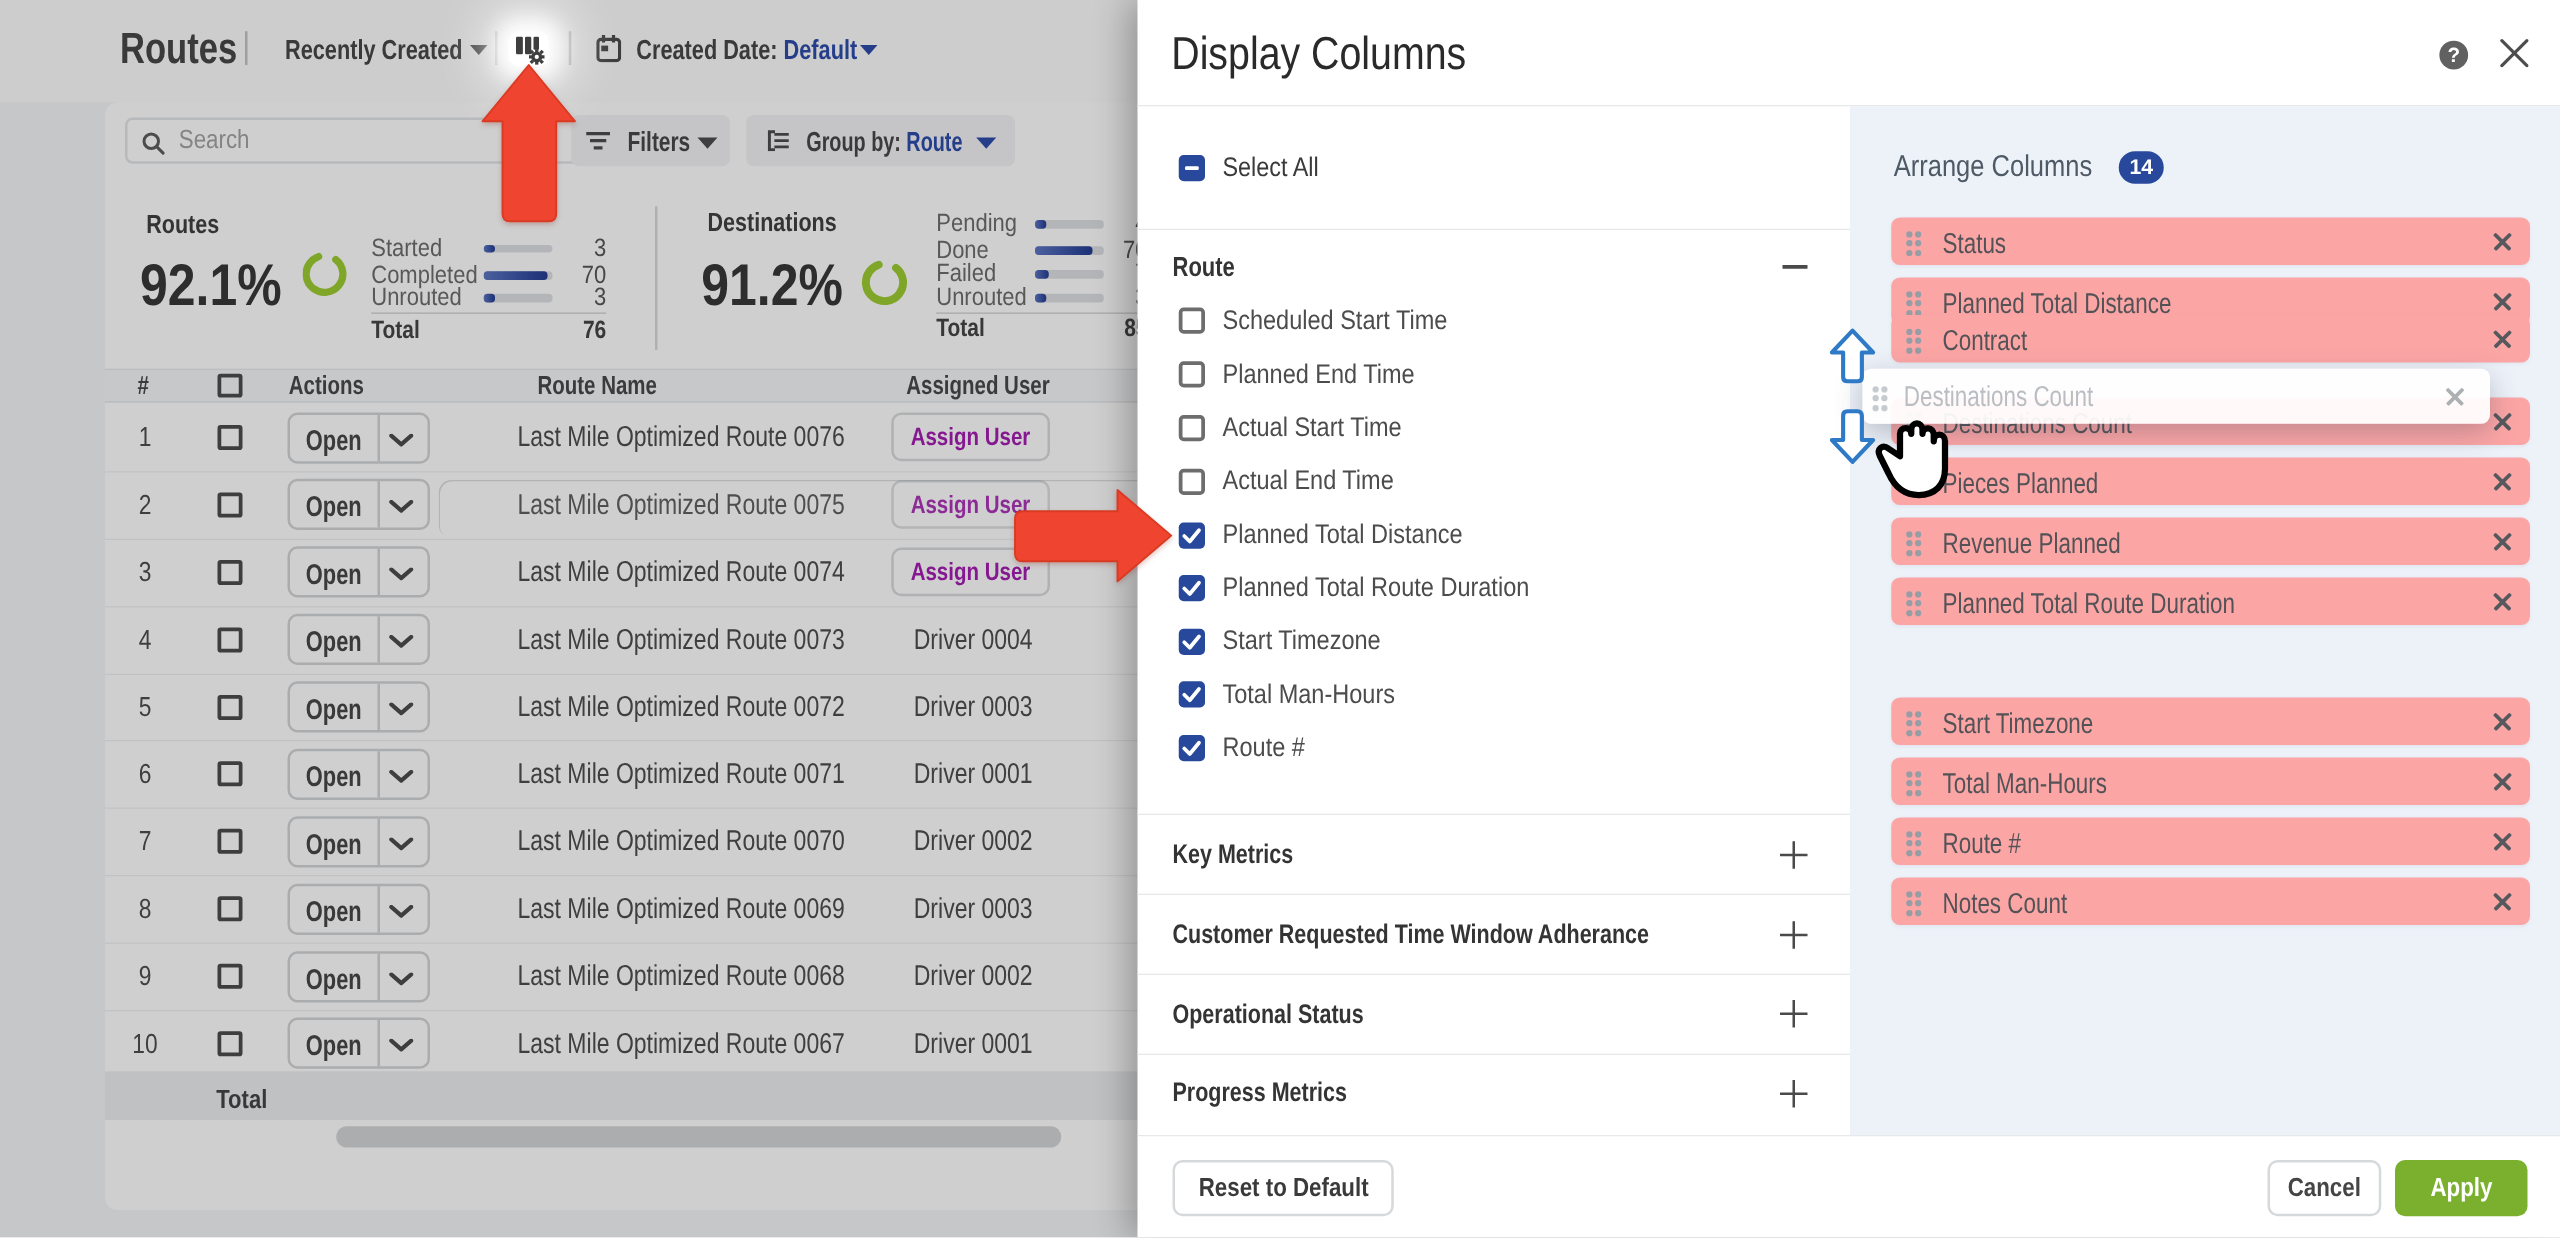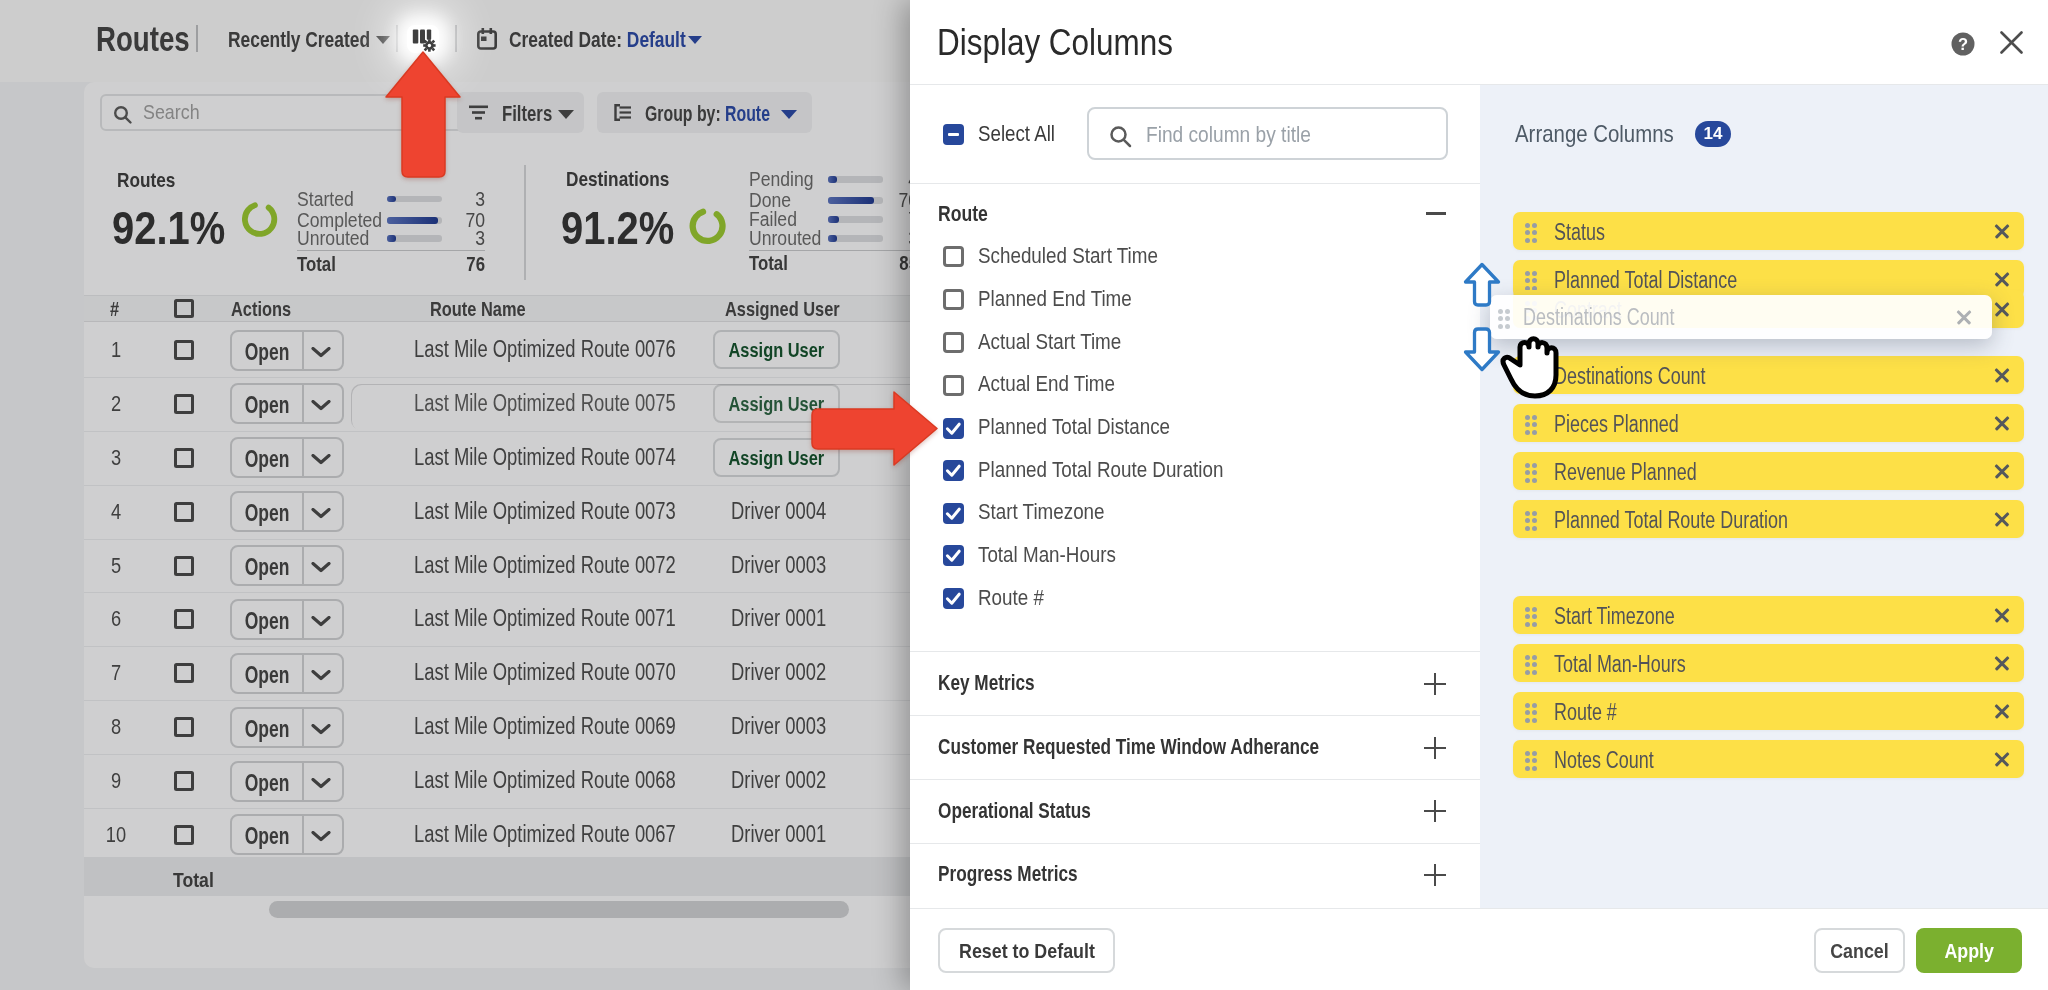--- a/index.html
+++ b/index.html
@@ -35,21 +35,21 @@
 
 #thead { position:absolute; left:84px; top:295px; width:1960px; height:27px; background:#f3f4f6; border-top:1px solid #e6e7e9; border-bottom:1px solid #e0e1e3; }
 .th { position:absolute; font-size:21px; font-weight:700; color:#474747; top:297px; transform:scaleX(.78); transform-origin:0 50%; white-space:nowrap; }
 .row-sep { position:absolute; left:84px; width:1960px; height:1px; background:#ecedef; }
 .cell { position:absolute; font-size:23px; color:#4c4c4c; transform:scaleX(.80); transform-origin:0 50%; white-space:nowrap; }
 .num { position:absolute; font-size:22px; color:#4c4c4c; left:96px; width:40px; text-align:center; transform:scaleX(.83); }
 .cb { position:absolute; width:19.5px; height:19.5px; border:3.2px solid #4a4a4a; border-radius:2.5px; }
 .openbtn { position:absolute; left:230px; width:114px; height:41px; border:2px solid #d0d2d4; border-radius:8px; }
 .openbtn .sep { position:absolute; left:70px; top:0; width:2px; height:37px; background:#d0d2d4; }
 .openbtn .lbl { position:absolute; left:0; width:70px; text-align:center; top:7px; font-size:23px; font-weight:700; color:#454545; transform:scaleX(.76); }
-.assignbtn { position:absolute; left:713px; width:127px; height:39px; border:2px solid #d6d8da; border-radius:8px; font-size:20px; font-weight:700; color:#14532d; text-align:center; line-height:36px; }
+.assignbtn { position:absolute; left:713px; width:127px; height:39px; border:2px solid #d6d8da; border-radius:8px; font-size:20px; font-weight:700; color:#a21caf; text-align:center; line-height:36px; }
 .assignbtn span { display:inline-block; transform:scaleX(.82); }
 #totalrow { position:absolute; left:84px; top:857px; width:1960px; height:39px; background:#ebecee; }
 #scrollthumb { position:absolute; left:269px; top:901px; width:580px; height:17px; border-radius:9px; background:#d2d3d5; }
 
 
 #scrim { position:absolute; inset:0; background:rgba(8,8,10,0.19); }
 
 
 #iconbtn { position:absolute; left:407px; top:25px; width:32px; height:28px; background:#fff; border-radius:8px; box-shadow:0 0 16px 10px rgba(255,255,255,0.96), 0 0 38px 22px rgba(255,255,255,0.55); }
 
@@ -67,21 +67,21 @@
 .mcb.on { background:#27489b; }
 .plus { position:absolute; left:514px; width:22px; height:22px; }
 .plus:before { content:""; position:absolute; left:0; top:9.6px; width:22px; height:2.8px; background:#4a4a4a; }
 .plus:after { content:""; position:absolute; left:9.6px; top:0; width:2.8px; height:22px; background:#4a4a4a; }
 .minus { position:absolute; width:20px; height:3px; background:#4a4a4a; }
 
 
 #arrpanel { position:absolute; left:570px; top:85px; width:568px; height:823px; background:#edf1f8; }
 #arr-title { position:absolute; left:605px; top:120px; font-size:24px; color:#4e5a66; transform:scaleX(.85); transform-origin:0 50%; }
 #arr-badge { position:absolute; left:785px; top:121px; width:36px; height:26px; background:#27489b; border-radius:13px; color:#fff; font-size:17px; font-weight:700; text-align:center; line-height:26px; }
-.arow { position:absolute; left:603px; width:511px; height:38px; background:#fde047; border-radius:7px; box-shadow:0 1px 3px rgba(120,130,150,0.08);margin-top:38px; }
+.arow { position:absolute; left:603px; width:511px; height:38px; background:#fca5a5; border-radius:7px; box-shadow:0 1px 3px rgba(120,130,150,0.08); }
 .arow .lbl { position:absolute; left:41px; top:7px; font-size:23px; color:#535357; transform:scaleX(.78); transform-origin:0 50%; white-space:nowrap; }
 .xicon { position:absolute; width:17px; height:17px; }
 .xicon:before,.xicon:after { content:""; position:absolute; left:-0.5px; top:7.2px; width:18px; height:2.5px; background:#55585c; border-radius:1px; }
 .xicon:before { transform:rotate(45deg); }
 .xicon:after { transform:rotate(-45deg); }
 .xicon.light:before,.xicon.light:after { background:#adb0b3; }
 .handle { position:absolute; width:24px; height:30px; }
 .handle i { position:absolute; width:5.2px; height:5.2px; border-radius:50%; background:#979da5; }
 .handle i:nth-child(1){left:9.6px;top:8.6px;} .handle i:nth-child(2){left:16.8px;top:8.6px;}
 .handle i:nth-child(3){left:9.6px;top:16.3px;} .handle i:nth-child(4){left:16.8px;top:16.3px;}
@@ -363,27 +363,20 @@
   <svg class="abs" style="left:1089.5px;top:31px;" width="23" height="23" viewBox="0 0 23 23">
     <line x1="1.5" y1="1.5" x2="21.5" y2="21.5" stroke="#4d4d4d" stroke-width="2.6" stroke-linecap="round"></line>
     <line x1="21.5" y1="1.5" x2="1.5" y2="21.5" stroke="#4d4d4d" stroke-width="2.6" stroke-linecap="round"></line>
   </svg>
   <div class="m-div" style="left:0;top:84px;width:1138px;height:1px;"></div>
 
   <div class="mcb on" style="left:33px;top:124px;">
     <div style="position:absolute;left:4.7px;top:8.8px;width:11px;height:3px;background:#fff;border-radius:1px;"></div>
   </div>
   <div id="selall-lbl">Select All</div>
-  <div id="m-search">
-    <svg class="abs" style="left:20px;top:16px;" width="24" height="24" viewBox="0 0 24 24">
-        <circle cx="9.5" cy="9.5" r="7" fill="none" stroke="#5a5a5a" stroke-width="2.5"></circle>
-        <line x1="14.8" y1="14.8" x2="21" y2="21" stroke="#5a5a5a" stroke-width="2.5" stroke-linecap="round"></line>
-      </svg>
-    <div class="ph" style="left:57px;top:13px;">Find column by title</div>
-  </div>
   <div class="m-div" style="left:0;top:183px;width:570px;height:1px;"></div>
 
   <div class="seclbl" style="top:201px;font-size:22px;">Route</div>
   <div class="minus" style="left:516px;top:212px;"></div>
 
   <div class="mcb off" style="top:246px;"></div>
     <div class="itemlbl" style="top:244px;">Scheduled Start Time</div>
   <div class="mcb off" style="top:289px;"></div>
     <div class="itemlbl" style="top:287px;">Planned End Time</div>
   <div class="mcb off" style="top:332px;"></div>

